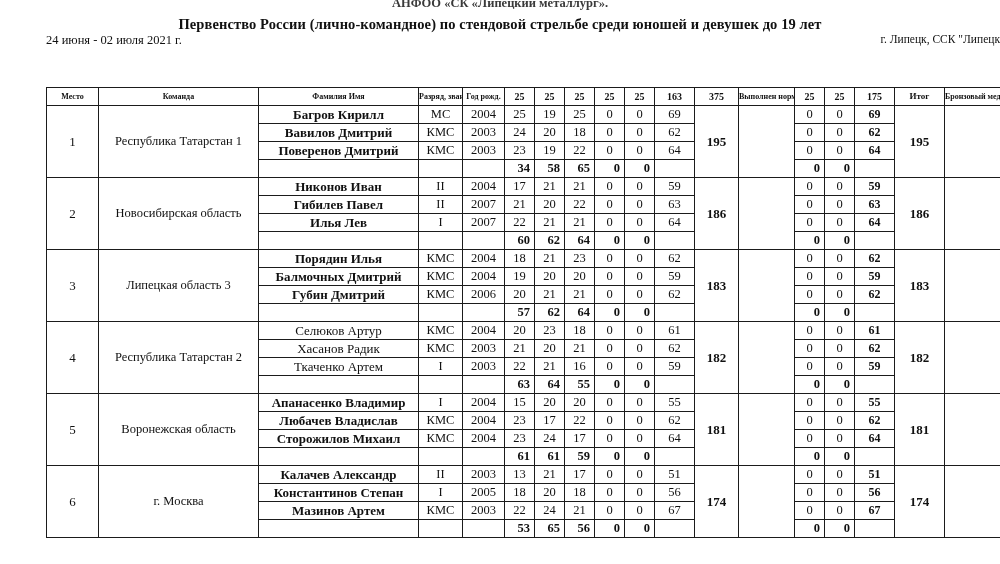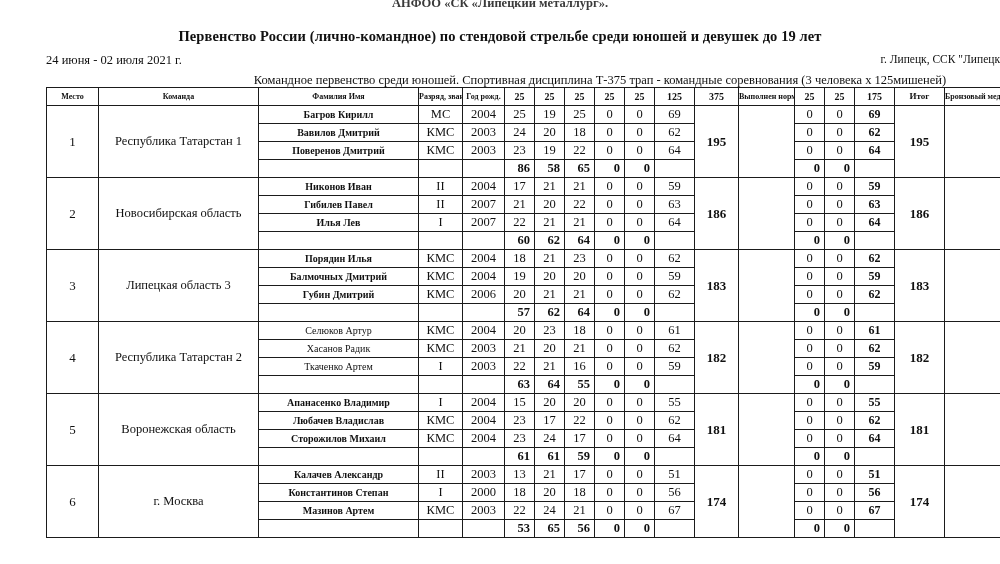--- a/index.html
+++ b/index.html
@@ -23,33 +23,32 @@
     color: #3a3a3a;
     height: 12px;
     line-height: 10px;
     overflow: hidden;
     margin-top: -2px;
   }
   .title-main {
     text-align: center;
     font-size: 14.5px;
     font-weight: bold;
-    margin-top: 18px;
+    margin-top: 6px;
     letter-spacing: 0.1px;
   }
   .title-sub {
     text-align: center;
     font-size: 14px;
     font-weight: bold;
     margin-top: 2px;
   }
   .meta-row {
     position: relative;
     height: 18px;
-    margin-top: 8px;
     font-family: Liberation Serif, serif;
   }
   .meta-left {
     position: absolute;
     left: 46px; top: 0;
     font-size: 12.5px;
   }
   .meta-right {
     position: absolute;
     right: 0px; top: 0;
@@ -116,21 +115,21 @@
     font-size: 13px;
   }
   td.team {
     text-align: left;
     padding-left: 6px;
     font-size: 12.5px;
   }
   td.name {
     text-align: left;
     padding-left: 5px;
-    font-size: 10px;
+    font-size: 13px;
   }
   td.name.bold { font-weight: bold; }
   td.rank, td.year { font-size: 12.5px; }
   td.score {
     text-align: left;
     padding-left: 3px;
     font-size: 12.5px;
   }
   td.sum125 {
     text-align: left;
@@ -164,21 +163,20 @@
 </head>
 <body>
 
 <div class="doc-head">
   <div class="org-line">АНФОО «СК «Липецкий металлург».</div>
   <div class="title-main">Первенство России (лично-командное) по стендовой стрельбе среди юношей и девушек до 19 лет</div>
   <div class="meta-row">
     <div class="meta-left">24 июня - 02  июля 2021 г.</div>
     <div class="meta-right">г. Липецк, ССК "Липецк</div>
   </div>
-  <div class="discipline-line">Командное первенство среди юношей. Спортивная дисциплина Т-375 трап - командные соревнования (3 человека х 125мишеней)</div>
 </div>
 
 <div class="table-wrap">
   <table class="results">
     <colgroup>
       <col class="c-place">
         <col class="c-team">
         <col class="c-name">
         <col class="c-rank">
         <col class="c-year">
@@ -201,21 +199,21 @@
         <th>Место</th>
         <th>Команда</th>
         <th>Фамилия Имя</th>
         <th>Разряд, звание</th>
         <th>Год рожд.</th>
         <th class="h-num">25</th>
         <th class="h-num">25</th>
         <th class="h-num">25</th>
         <th class="h-num">25</th>
         <th class="h-num">25</th>
-        <th class="h-num">125</th>
+        <th class="h-num">163</th>
         <th class="h-num">375</th>
         <th>Выполнен норматив</th>
         <th class="h-num">25</th>
         <th class="h-num">25</th>
         <th class="h-num">175</th>
         <th class="h-wide">Итог</th>
         <th>Бронзовый медальный матч (очки)</th>
 
       </tr>
     </thead>
@@ -265,21 +263,21 @@
           <td class="score">0</td>
           <td class="sum125">64</td>
           <td class="f25">0</td>
           <td class="f25">0</td>
           <td class="f175">64</td>
         </tr>
         <tr class="subtotal">
           <td class="blank"></td>
           <td class="blank"></td>
           <td class="blank"></td>
-          <td>86</td>
+          <td>34</td>
           <td>58</td>
           <td>65</td>
           <td>0</td>
           <td>0</td>
           <td class="blank"></td>
           <td>0</td>
           <td>0</td>
           <td class="blank"></td>
         </tr>
         <tr class="athlete-row">
@@ -546,21 +544,21 @@
           <td class="norm" rowspan="4"></td>
           <td class="f25">0</td>
           <td class="f25">0</td>
           <td class="f175">51</td>
           <td class="itog" rowspan="4">174</td>
           <td class="medal" rowspan="4"></td>
         </tr>
         <tr class="athlete-row">
           <td class="name bold">Константинов Степан</td>
           <td class="rank">I</td>
-          <td class="year">2000</td>
+          <td class="year">2005</td>
           <td class="score">18</td>
           <td class="score">20</td>
           <td class="score">18</td>
           <td class="score">0</td>
           <td class="score">0</td>
           <td class="sum125">56</td>
           <td class="f25">0</td>
           <td class="f25">0</td>
           <td class="f175">56</td>
         </tr>

